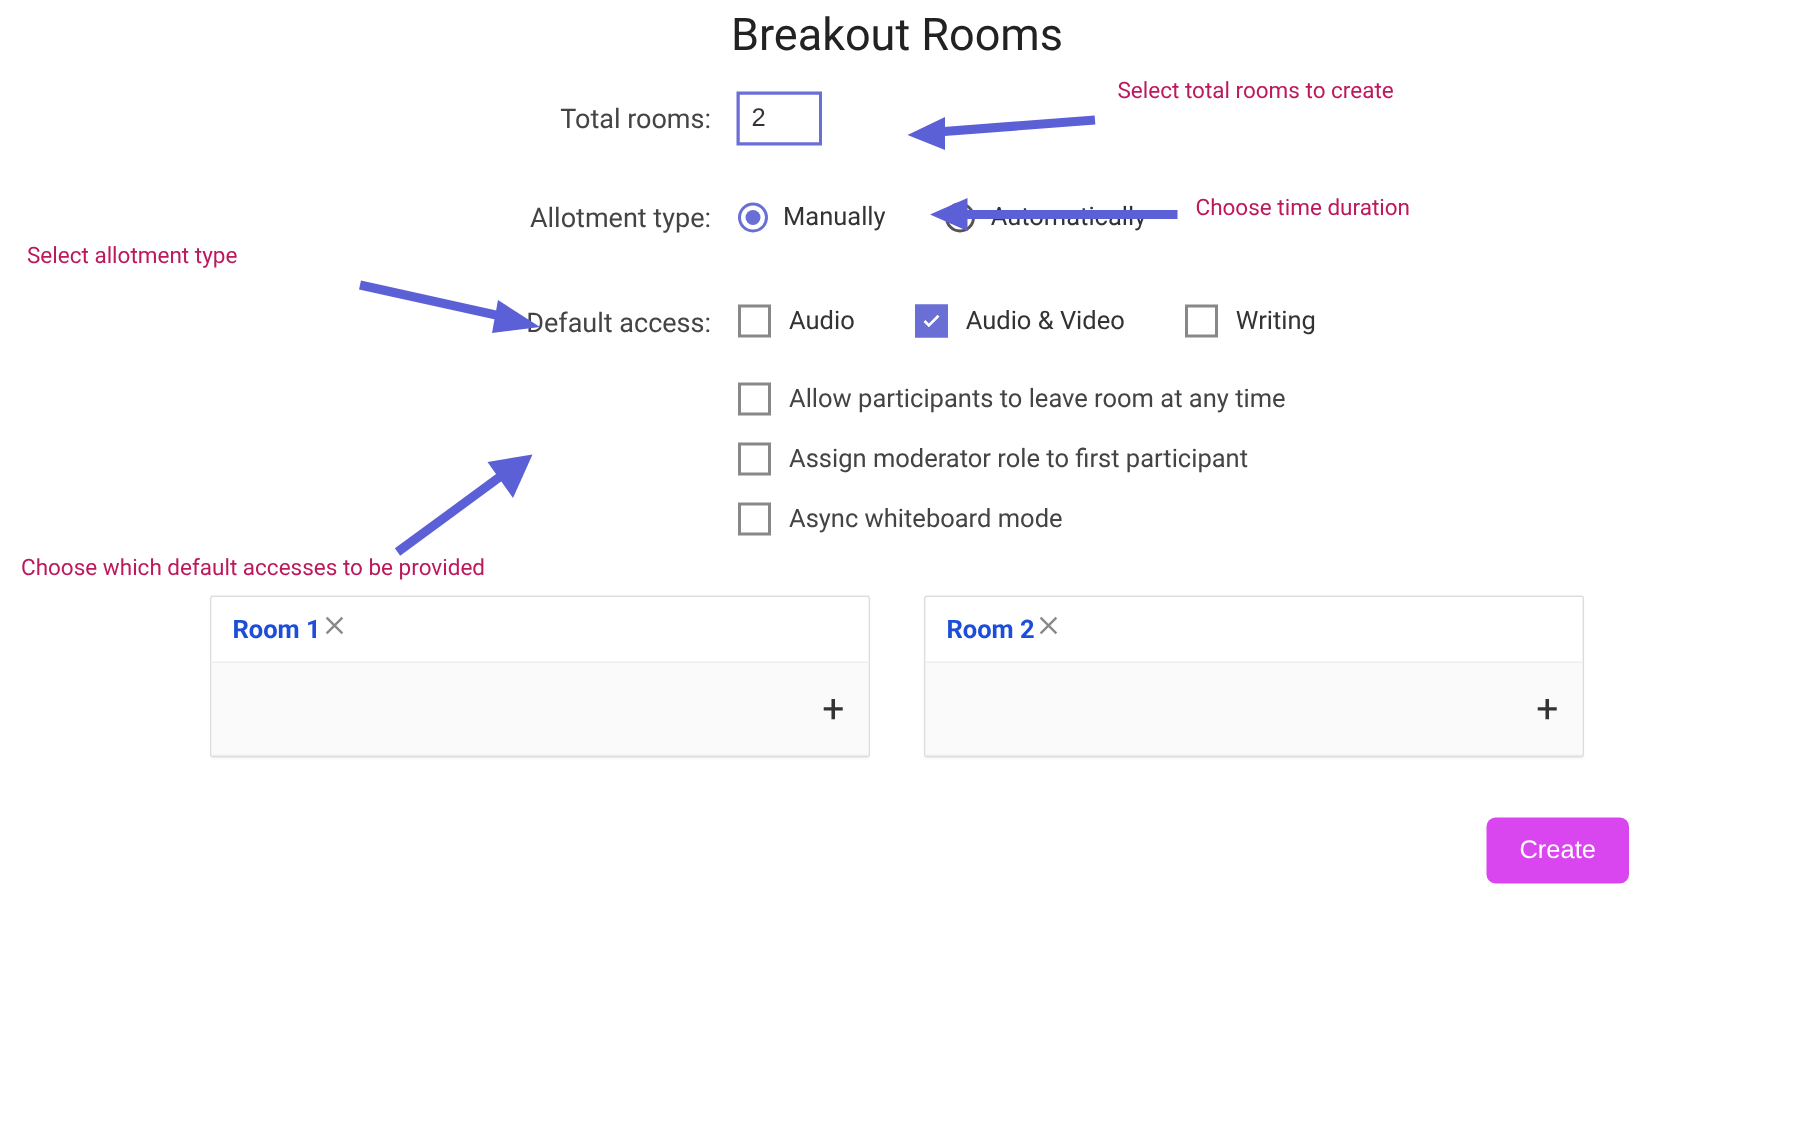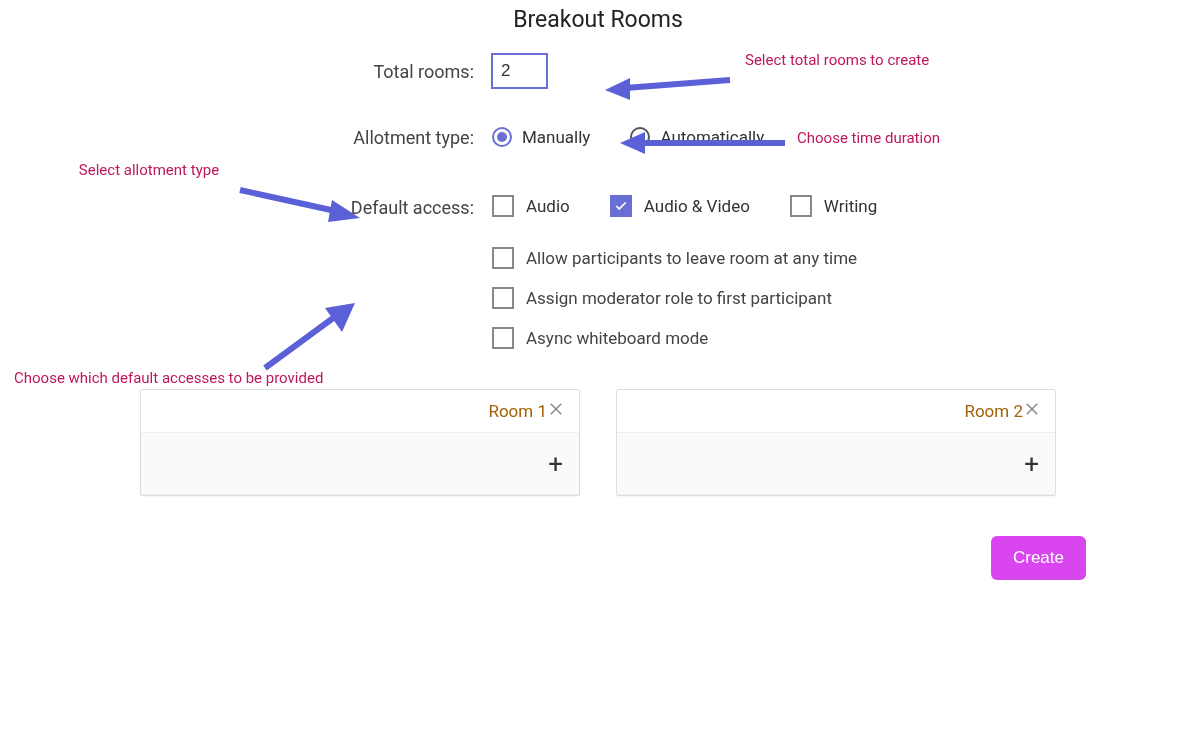--- a/index.html
+++ b/index.html
@@ -9,21 +9,21 @@
     font-size: 17px;
     color: #333;
     background: #fff;
     position: relative;
     width: 1196px;
     height: 752px;
     overflow: hidden;
   }
   .title {
     text-align: center;
-    font-size: 23px;
+    font-size: 30px;
     color: #222;
     padding-top: 6px;
     margin-bottom: 20px;
   }
   .form-area {
     position: relative;
   }
   .row {
     display: flex;
     align-items: center;
@@ -76,24 +76,24 @@
   .sub-options { margin-top: 30px; display:flex; flex-direction:column; gap:18px; }
   .sub-options .check-wrap { font-size:17px; color:#444; }
   .rooms-row {
     display:flex; gap:36px; margin: 40px 140px 0 140px;
   }
   .room-card {
     flex:1; border:1px solid #ddd; border-radius:2px; overflow:hidden;
     box-shadow: 0 1px 2px rgba(0,0,0,0.04);
   }
   .room-head {
-    display:flex; align-items:center; justify-content:flex-end;
+    display:flex; align-items:center; justify-content:flex-start;
     padding:10px 14px; background:#fff;
     border-bottom:1px solid #eee;
-    font-size:17px; color:#a16207;
+    font-size:17px; color:#1d4ed8;font-weight:bold;
   }
   .room-body {
     background:#fafafa; height:62px; display:flex; align-items:center; justify-content:flex-end;
     padding:0 16px; font-size:26px; color:#333;
     border-bottom:1px solid #eee;
   }
   .icon-x { width:18px; height:18px; stroke:#888; stroke-width:2; }
   .plus { font-size:26px; font-weight:400; line-height:1; cursor:pointer; }
   .footer {
     display:flex; justify-content:flex-end; padding: 40px 110px 0 0;
@@ -220,21 +220,21 @@
     </div>
   </div>
 
   <div class="footer">
     <button class="btn-primary">Create</button>
   </div>
 </div>
 
 <div class="callout" style="left:745px; top:50px;">Select total rooms to create</div>
 <div class="callout" style="left:797px; top:128px;">Choose time duration</div>
-<div class="callout" style="left:34px; top:160px; width:230px;text-align:center;">Select allotment type</div>
+<div class="callout" style="left:18px; top:160px; width:230px;">Select allotment type</div>
 <div class="callout" style="left:14px; top:368px; width:340px;">Choose which default accesses to be provided</div>
 
 <div class="arrow" style="left:600px; top:70px;">
   <svg width="140" height="40">
       <line x1="130" y1="10" x2="25" y2="18" stroke-width="6"></line>
       <polygon points="5,20 30,8 30,30"></polygon>
     </svg>
 </div>
 <div class="arrow" style="left:615px; top:128px;">
   <svg width="180" height="30">

